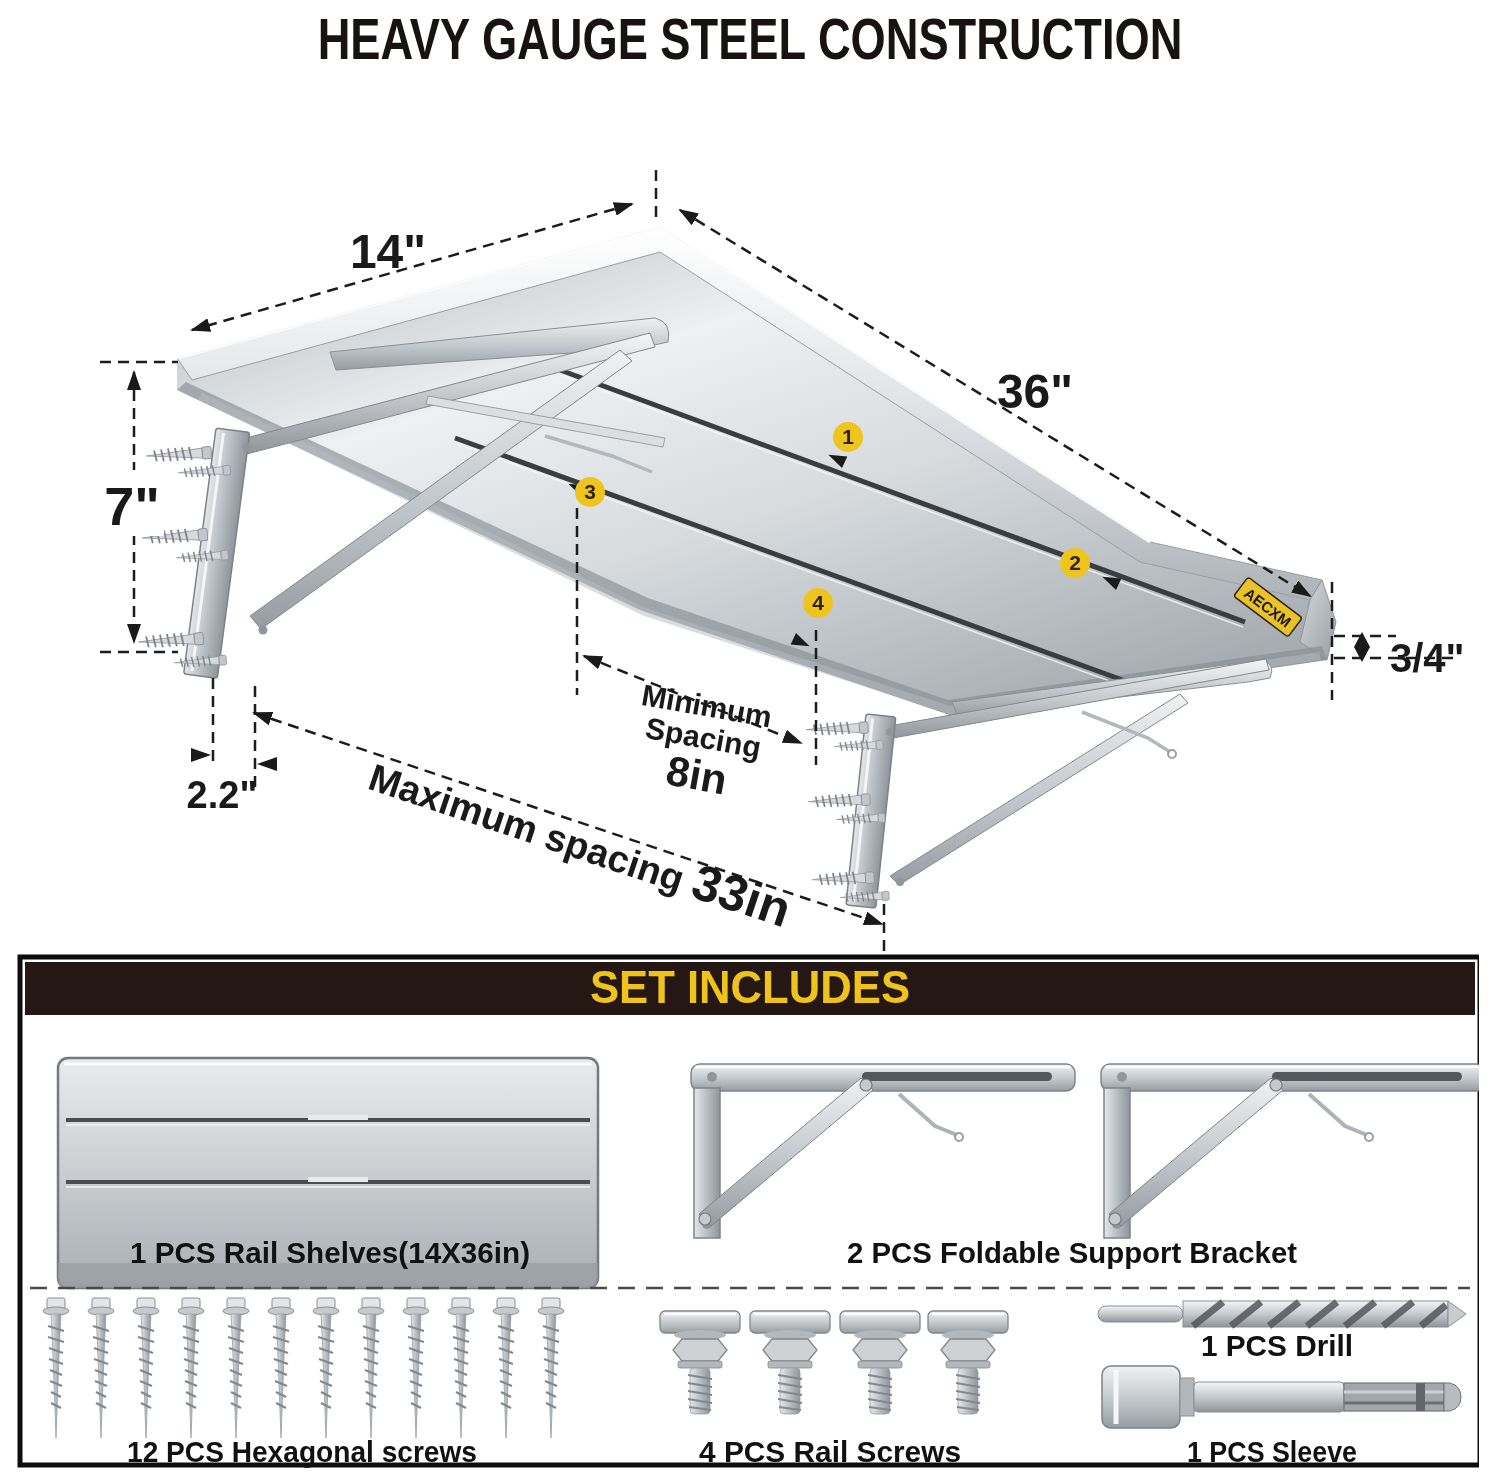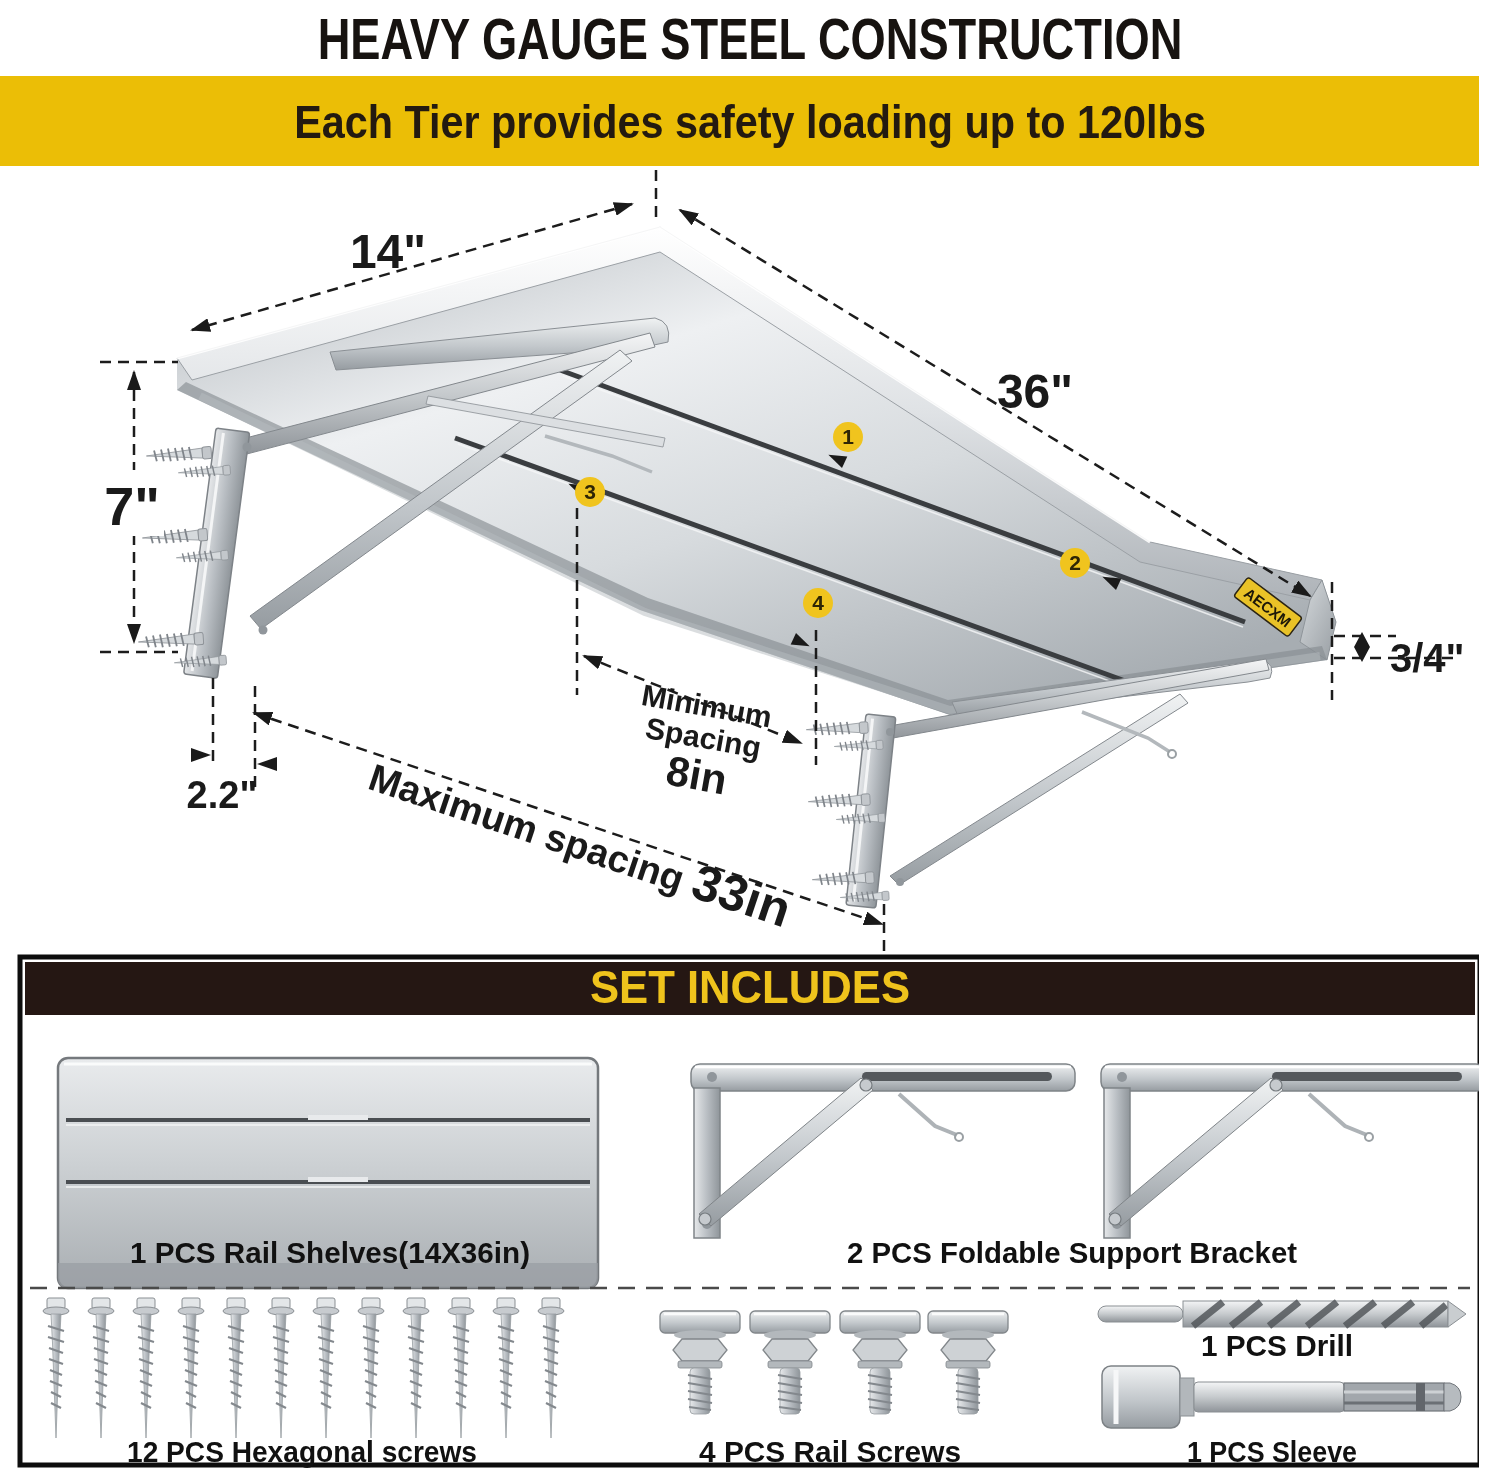--- a/index.html
+++ b/index.html
@@ -17,23 +17,20 @@
   .dim{font-weight:bold;fill:#1a1a1a;}
   .lbl{font-weight:bold;fill:#111;}
 </style>
 </head>
 <body>
 
 <div id="page">
 
   <div id="main-title">HEAVY GAUGE STEEL CONSTRUCTION</div>
 
-  <div id="banner">
-    <div class="txt">Each Tier provides safety loading up to 120lbs</div>
-  </div>
 
   <svg width="1500" height="1473" viewBox="0 0 1500 1473" style="position:absolute;top:0;left:0;">
     <defs>
       <linearGradient id="gUnder" x1="0" y1="0" x2="0.75" y2="1">
         <stop offset="0" stop-color="#aeb4b9"></stop>
           <stop offset="0.35" stop-color="#eef0f2"></stop>
         <stop offset="0.62" stop-color="#d7dbde"></stop>
           <stop offset="1" stop-color="#a7adb2"></stop>
       </linearGradient>
       <linearGradient id="gBand" x1="0" y1="0" x2="0" y2="1">

